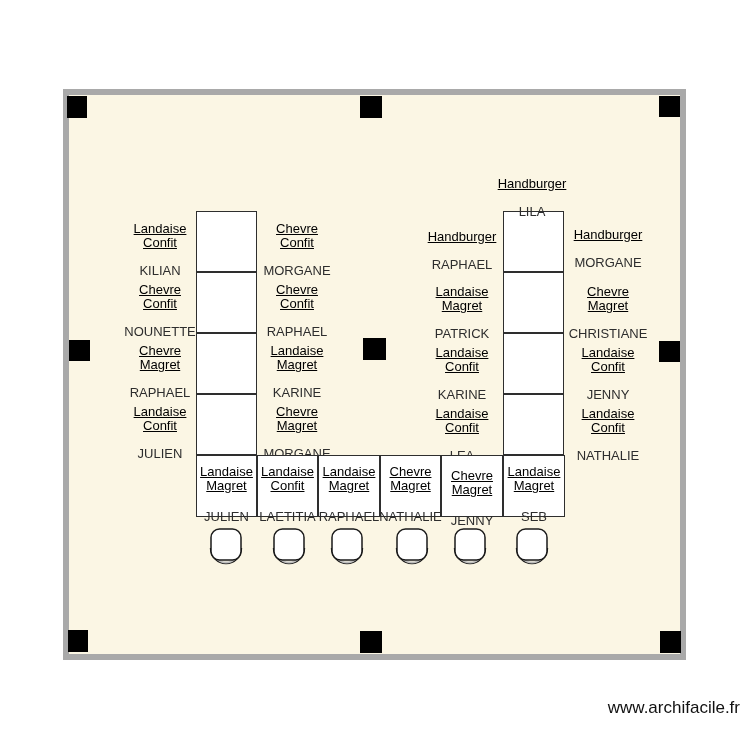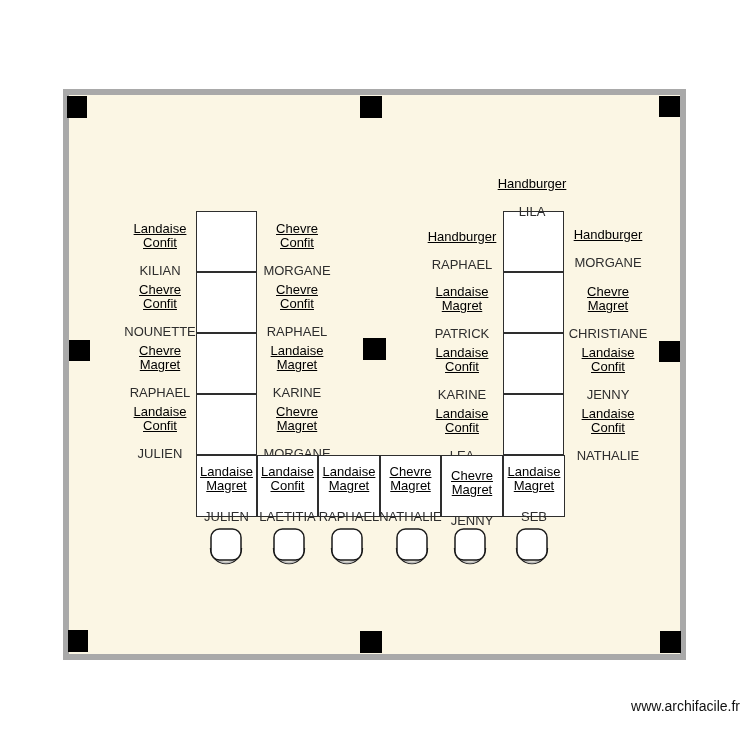--- a/index.html
+++ b/index.html
@@ -21,21 +21,21 @@
   .label{
     position:absolute;width:96px;text-align:center;
     font-size:13px;line-height:14px;
   }
   .label .menu{color:#000000;white-space:pre-line;text-decoration:underline;}
   .label .name{color:#2d2d2d;margin-top:14px;}
   .label.in-cell .name{margin-top:17px;}
   .chair{position:absolute;}
   .watermark{
     position:absolute;top:698px;right:10px;
-    font-size:14px;color:#111;
+    font-size:17px;color:#111;
   }
 </style>
 </head>
 <body>
 
 <div class="plan">
   <div class="room"></div>
   <div id="objects">
       <div class="post" style="left: 67px; top: 96px; width: 20px; height: 22px;"></div>
       <div class="post" style="left: 360px; top: 96px; width: 22px; height: 22px;"></div>

